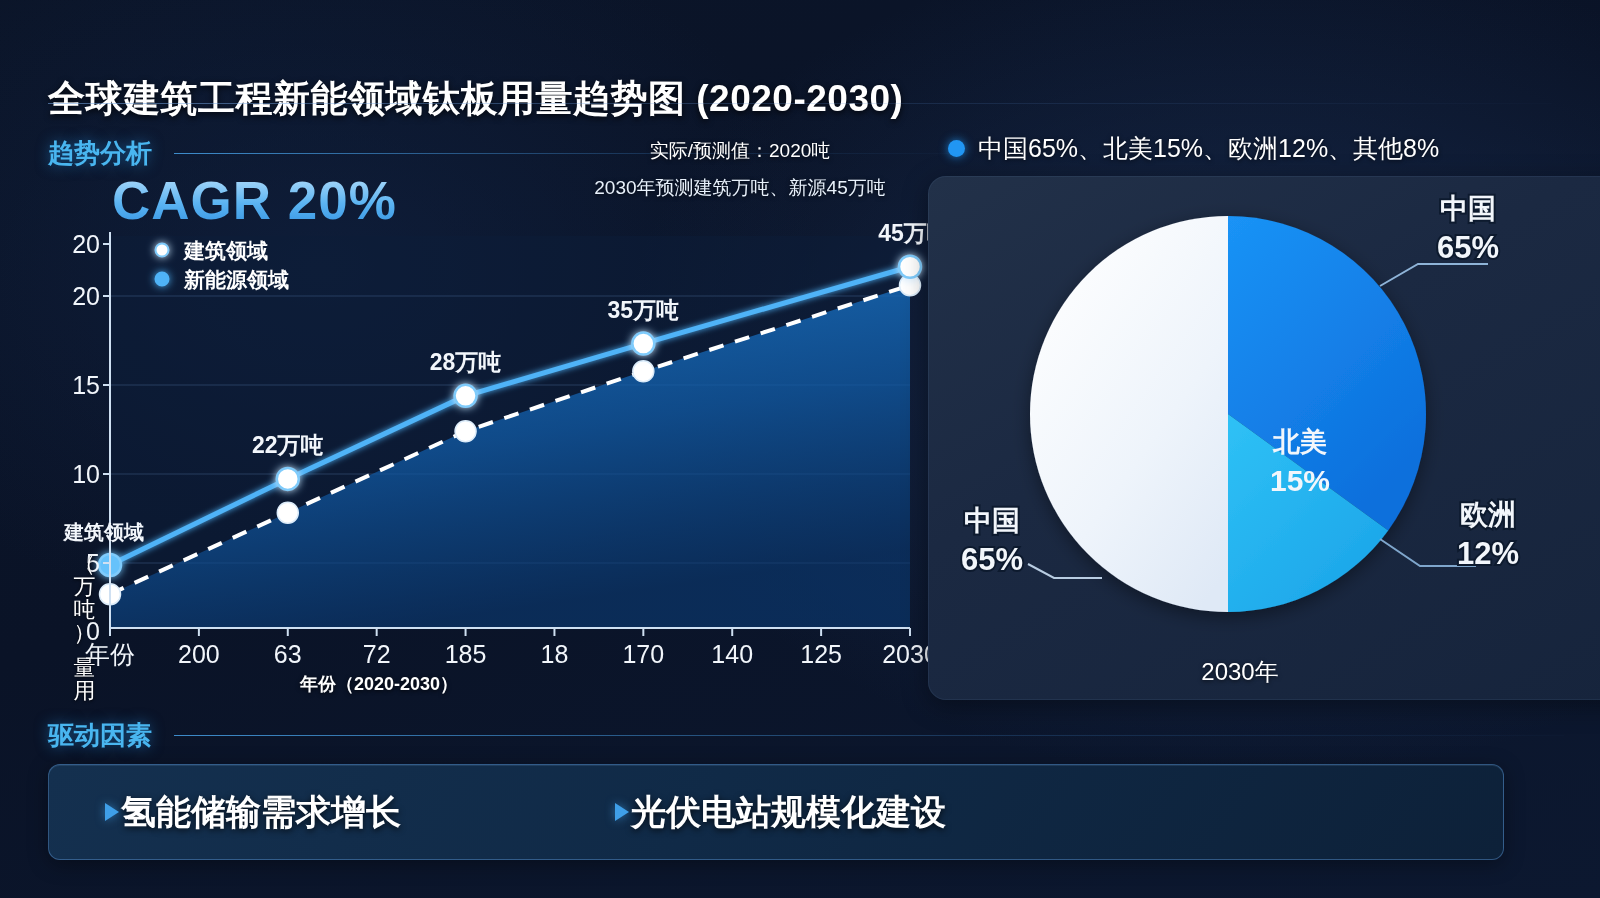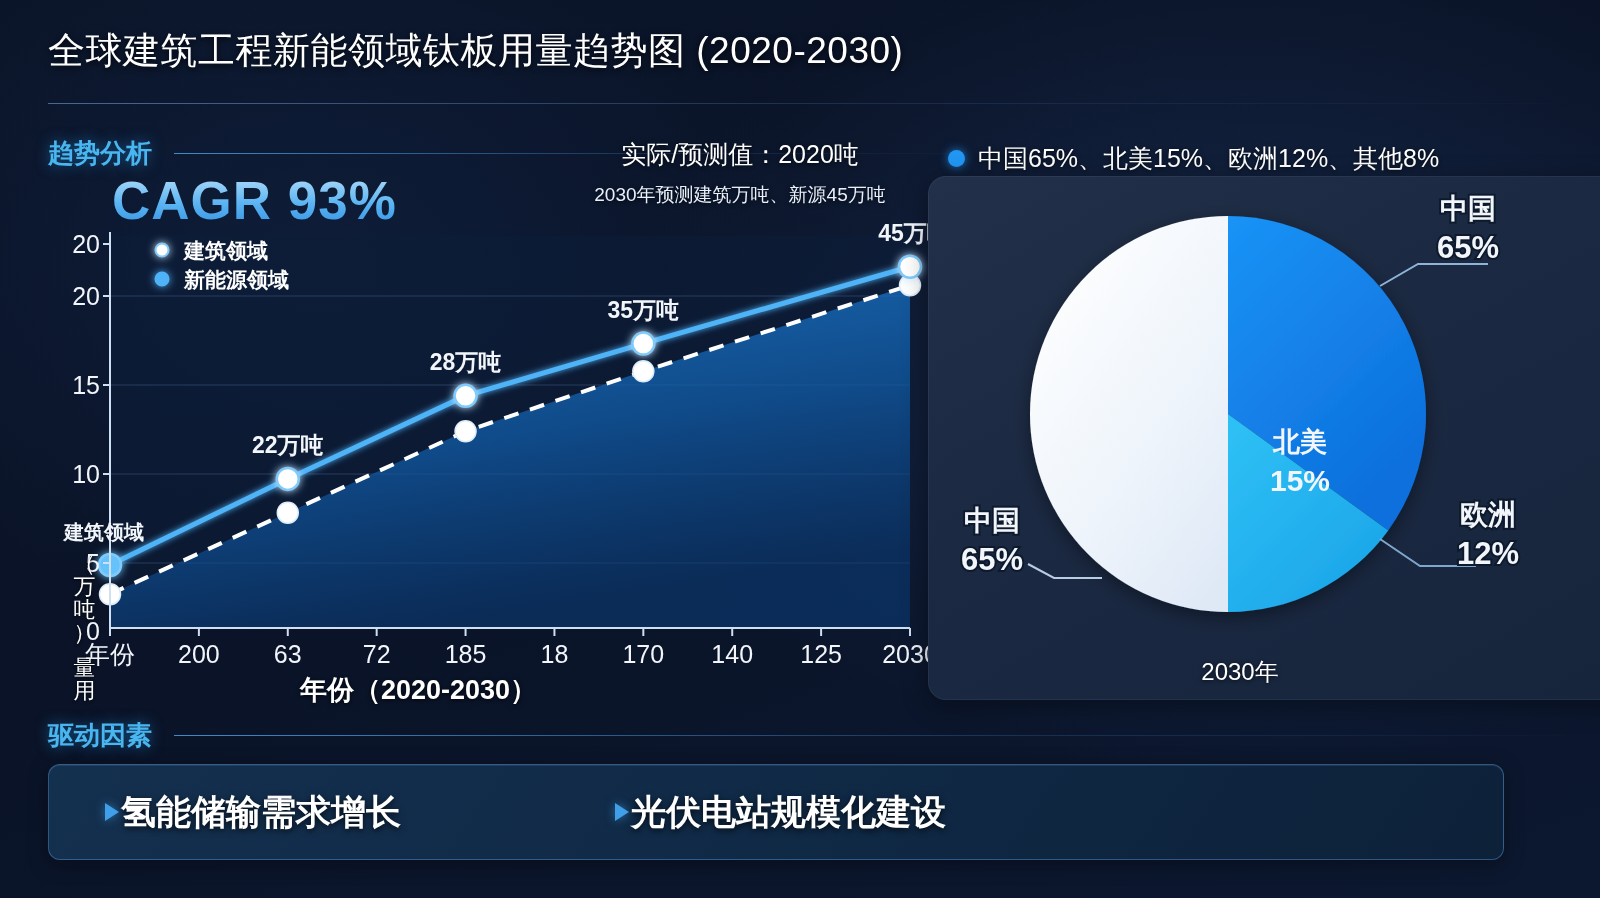--- a/index.html
+++ b/index.html
@@ -16,24 +16,25 @@
       radial-gradient(ellipse 900px 600px at 78% 40%, rgba(32,58,102,0.55) 0%, rgba(14,26,50,0) 70%),
       radial-gradient(ellipse 700px 500px at 20% 30%, rgba(18,38,74,0.5) 0%, rgba(10,19,38,0) 72%),
       linear-gradient(160deg, #0b1529 0%, #0a1327 45%, #0c1830 100%);
   }
 
   
   .title-bar {
     position: absolute; left: 48px; top: 26px; right: 48px;
   }
   .main-title {
-    font-size: 37px; font-weight: normal; color: #ffffff;
+    font-size: 37px; font-weight: bold; color: #ffffff;
     letter-spacing: 0.5px;
     text-shadow: 0 2px 6px rgba(0,0,0,0.8);
     white-space: nowrap;
+    margin-top: 48px;
   }
   .title-rule {
     position: absolute; left: 48px; top: 103px; width: 1504px; height: 1px;
     background: linear-gradient(90deg, rgba(120,170,230,0.55), rgba(90,140,210,0.18) 55%, rgba(60,100,170,0.02));
   }
 
   
   .sec-head {
     position: absolute; display: flex; align-items: center; gap: 22px;
   }
@@ -58,21 +59,21 @@
     font-size: 53px; font-weight: bold;
     background: linear-gradient(180deg, #bfe2fb 0%, #5bb4f2 55%, #2f8fe0 100%);
     -webkit-background-clip: text; background-clip: text;
     color: transparent;
     letter-spacing: 1px;
     white-space: nowrap;
   }
 
   
   .note-block { position: absolute; left: 560px; top: 138px; width: 360px; text-align: center; }
-  .note-main { font-size: 25px; color: #ffffff; font-weight: 500; white-space: nowrap;
+  .note-main { font-size: 19px; color: #ffffff; font-weight: 500; white-space: nowrap;
                text-shadow: 0 1px 4px rgba(0,0,0,0.7); }
   .note-sub  { font-size: 19px; color: #e8f1fb; margin-top: 11px; white-space: nowrap;
                text-shadow: 0 1px 4px rgba(0,0,0,0.7); }
 
   
   #line-chart {
     position: absolute; left: 32px; top: 222px; width: 900px; height: 490px;
   }
   #line-svg { position: absolute; left: 0; top: 0; }
 
@@ -85,35 +86,35 @@
     width: 34px;
     font-size: 22px; color: #ffffff; font-weight: 500;
     text-align: center; line-height: 1.05;
     letter-spacing: 1px;
     text-shadow: 0 1px 3px rgba(0,0,0,0.8);
   }
   .vlabel span { display: block; }
 
   .xaxis-title {
     position: absolute; left: 300px; top: 672px;
-    font-size: 27px; font-weight: bold; color: #ffffff;
+    font-size: 18px; font-weight: bold; color: #ffffff;
     white-space: nowrap;
     text-shadow: 0 1px 4px rgba(0,0,0,0.8);
   }
 
   
   #pie-panel {
     position: absolute; left: 928px; top: 176px; width: 716px; height: 524px;
     border-radius: 18px;
     background: linear-gradient(150deg, #223149 0%, #1b2942 40%, #16243c 100%);
     box-shadow: inset 0 0 0 1px rgba(120,160,210,0.10), 0 6px 26px rgba(0,0,0,0.38);
   }
   #pie-svg { position: absolute; left: 0; top: 0; }
   .pie-legend {
-    position: absolute; left: 948px; top: 142px;
+    position: absolute; left: 948px; top: 132px;
     display: flex; align-items: center; gap: 13px;
   }
   .pie-legend .dot {
     width: 17px; height: 17px; border-radius: 50%;
     background: #2196f3; box-shadow: 0 0 10px rgba(33,150,243,0.8);
     flex: none;
   }
   .pie-legend .txt {
     font-size: 25px; color: #ffffff; font-weight: 500; white-space: nowrap;
     text-shadow: 0 1px 4px rgba(0,0,0,0.7);
@@ -157,21 +158,21 @@
   <div class="title-bar">
     <div class="main-title">全球建筑工程新能领域钛板用量趋势图 (2020-2030)</div>
   </div>
   <div class="title-rule"></div>
 
   <div class="sec-head" id="trend-head">
     <div class="sec-label">趋势分析</div>
     <div class="sec-line"></div>
   </div>
 
-  <div class="cagr">CAGR 93%</div>
+  <div class="cagr">CAGR 20%</div>
 
   <div class="note-block">
     <div class="note-main">实际/预测值：2020吨</div>
     <div class="note-sub">2030年预测建筑万吨、新源45万吨</div>
   </div>
 
   <div id="line-chart">
     <svg id="line-svg" width="900" height="490">
       <defs>
         <linearGradient id="areaGrad" x1="0" y1="0" x2="0.35" y2="1">

